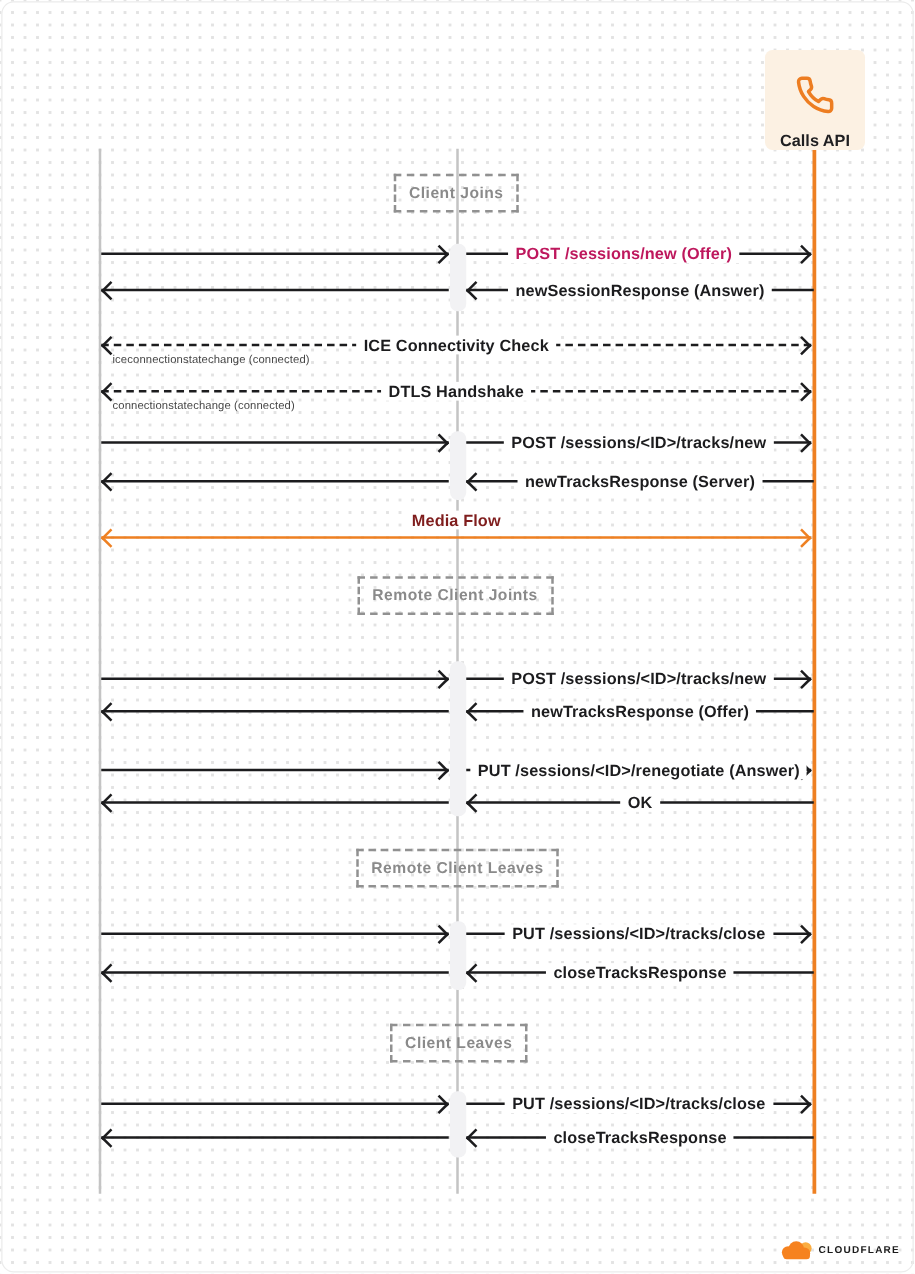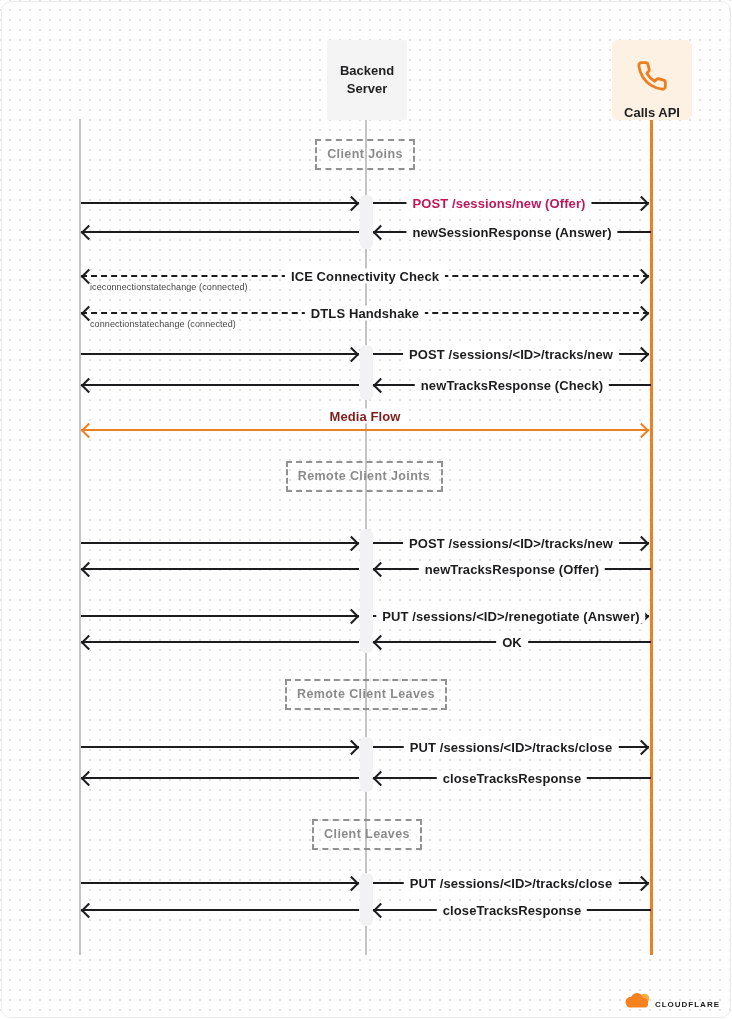--- a/index.html
+++ b/index.html
@@ -59,35 +59,32 @@
     border:2px dashed #919191;display:flex;align-items:center;justify-content:center;
     color:#8a8a8a;font-weight:700;font-size:12.5px;letter-spacing:0.4px;
     white-space:nowrap;z-index:5;background:transparent;
   }
   
   .title{
     position:absolute;left:18px;top:986px;font-weight:700;font-size:16.5px;
     color:#2d2d2f;letter-spacing:0.2px;z-index:6;white-space:nowrap;
   }
   .brand{
-    position:absolute;right:12px;top:990px;display:flex;align-items:flex-end;gap:3px;z-index:6;
+    position:absolute;right:12px;top:990px;display:flex;align-items:center;gap:3px;z-index:6;
   }
   .brand .btext{
     font-weight:700;font-size:8px;letter-spacing:1px;color:#1b1b1b;
   }
 </style>
 </head>
 <body>
 
 <div class="canvas">
   <div class="dots"></div>
 
-  <div class="actor" style="left:327px;">
-    <span>Backend Server</span>
-  </div>
   <div class="actor calls" style="left:612px;">
     <span>
       <svg width="32" height="32" viewBox="0 0 24 24" fill="none" stroke="#ED7D21" stroke-width="2.1" stroke-linecap="round" stroke-linejoin="round">
         <path d="M22 16.92v3a2 2 0 0 1-2.18 2 19.79 19.79 0 0 1-8.63-3.07 19.5 19.5 0 0 1-6-6 19.79 19.79 0 0 1-3.07-8.67A2 2 0 0 1 4.11 2h3a2 2 0 0 1 2 1.72 12.84 12.84 0 0 0 .7 2.81 2 2 0 0 1-.45 2.11L8.09 9.91a16 16 0 0 0 6 6l1.27-1.27a2 2 0 0 1 2.11-.45 12.84 12.84 0 0 0 2.81.7A2 2 0 0 1 22 16.92z"></path>
       </svg>
     </span>
     <span class="alabel">Calls API</span>
   </div>
 
   <div id="stage">
@@ -119,21 +116,21 @@
       <div class="head l" style="left: 83.3px; top: 307.5px; border-color: rgb(28, 28, 30);"></div>
       <div class="mlabel" style="left: 365px; top: 313px; color: rgb(28, 28, 30);">DTLS Handshake</div>
       <div class="mnote" style="left: 90px; top: 324px;">connectionstatechange (connected)</div>
       <div class="mline" style="left: 81px; top: 352.75px; width: 278px; border-top: 2.5px solid rgb(28, 28, 30);"></div>
       <div class="head r" style="left: 345.7px; top: 348.5px; border-color: rgb(28, 28, 30);"></div>
       <div class="mline" style="left: 373px; top: 352.75px; width: 276px; border-top: 2.5px solid rgb(28, 28, 30);"></div>
       <div class="head r" style="left: 635.7px; top: 348.5px; border-color: rgb(28, 28, 30);"></div>
       <div class="mlabel" style="left: 511px; top: 354px; color: rgb(28, 28, 30);">POST /sessions/&lt;ID&gt;/tracks/new</div>
       <div class="mline" style="left: 373px; top: 383.75px; width: 278px; border-top: 2.5px solid rgb(28, 28, 30);"></div>
       <div class="head l" style="left: 375.3px; top: 379.5px; border-color: rgb(28, 28, 30);"></div>
-      <div class="mlabel" style="left: 512px; top: 385px; color: rgb(28, 28, 30);">newTracksResponse (Check)</div>
+      <div class="mlabel" style="left: 512px; top: 385px; color: rgb(28, 28, 30);">newTracksResponse (Server)</div>
       <div class="mline" style="left: 81px; top: 383.75px; width: 278px; border-top: 2.5px solid rgb(28, 28, 30);"></div>
       <div class="head l" style="left: 83.3px; top: 379.5px; border-color: rgb(28, 28, 30);"></div>
       <div class="mline" style="left: 81px; top: 428.75px; width: 568px; border-top: 2.5px solid rgb(238, 128, 34);"></div>
       <div class="head r" style="left: 635.7px; top: 424.5px; border-color: rgb(238, 128, 34);"></div>
       <div class="head l" style="left: 83.3px; top: 424.5px; border-color: rgb(238, 128, 34);"></div>
       <div class="mlabel" style="left: 365px; top: 416px; color: #7f1d1d;">Media Flow</div>
       <div class="mline" style="left: 81px; top: 541.75px; width: 278px; border-top: 2.5px solid rgb(28, 28, 30);"></div>
       <div class="head r" style="left: 345.7px; top: 537.5px; border-color: rgb(28, 28, 30);"></div>
       <div class="mline" style="left: 373px; top: 541.75px; width: 276px; border-top: 2.5px solid rgb(28, 28, 30);"></div>
       <div class="head r" style="left: 635.7px; top: 537.5px; border-color: rgb(28, 28, 30);"></div>

